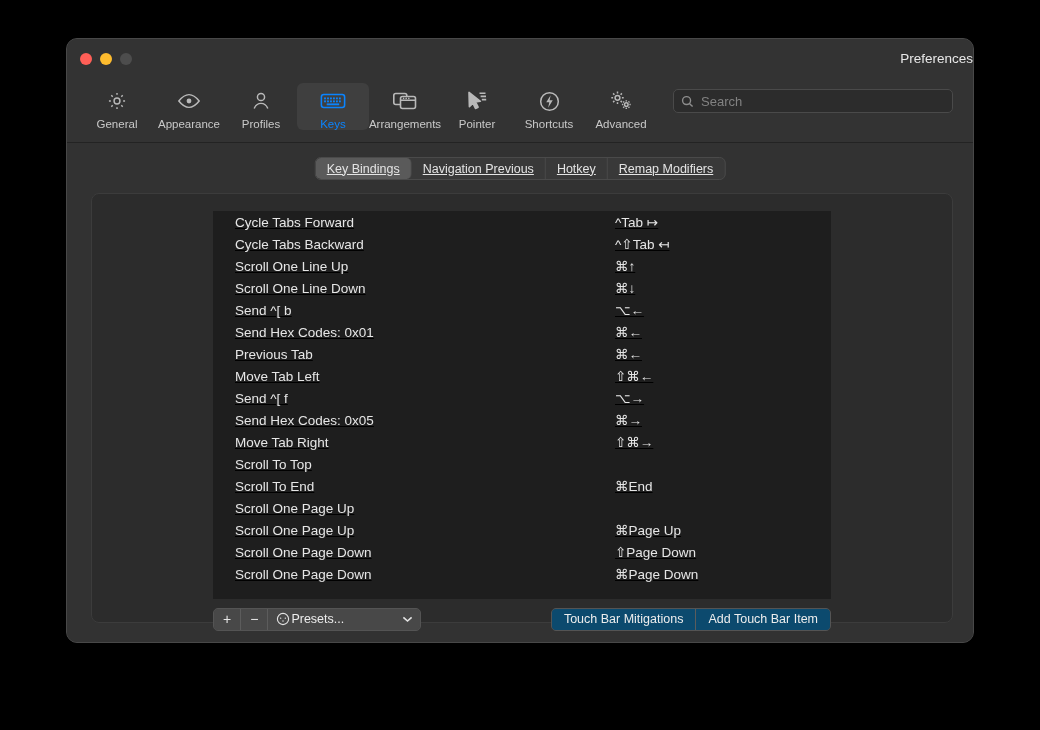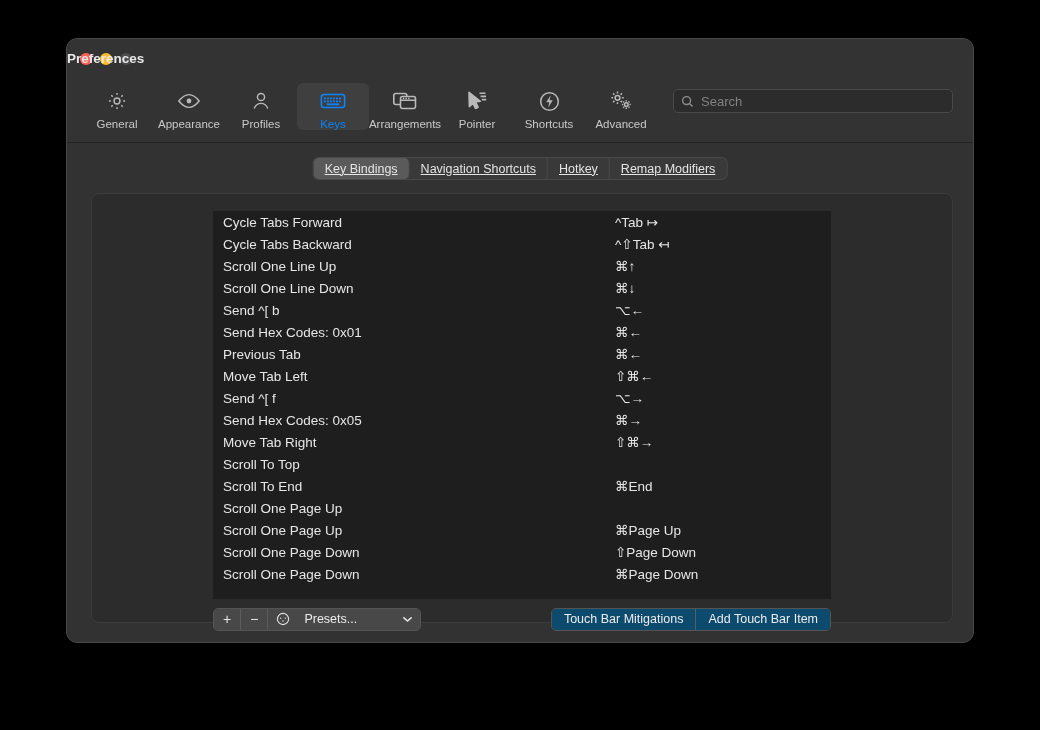--- a/index.html
+++ b/index.html
@@ -52,24 +52,25 @@
     border-radius: 50%;
   }
   .light.close    { background: #ff5f57; }
   .light.minimize { background: #febc2e; }
   .light.zoom     { background: #4d4d4d; }
 
   .window-title {
     position: absolute;
     left: 0; right: 0;
     top: 12px;
-    text-align: left;
+    text-align: right;
     font-size: 13.5px;
-    font-weight: bold;
+    font-weight: normal;
     color: #e8e8e8;
+    padding-left: 30px;
   }
 
   
   .toolbar {
     position: relative;
     height: 62px;
     background: #333333;
     border-bottom: 1px solid #232323;
     display: flex;
     align-items: flex-start;
@@ -197,22 +198,23 @@
     top: 17px;
     width: 618px;
     height: 388px;
     background: #1e1e1e;
     overflow: hidden;
   }
   .row {
     display: flex;
     height: 22px;
     align-items: center;
-    padding-left: 10px;
+    padding-left: 22px;
     padding-right: 16px;
+    text-decoration: underline;
   }
   .row-action {
     flex: 1;
     font-size: 13.5px;
     color: #e6e6e6;
     white-space: nowrap;
   }
   .row-key {
     width: 200px;
     font-size: 13.5px;
@@ -251,21 +253,21 @@
     padding: 0 9px;
   }
   .sbtn:last-child { border-right: none; }
 
   .presets {
     display: flex;
     align-items: center;
     background: #484848;
     min-width: 152px;
     padding: 0 7px 0 8px;
-    gap: 14px;
+    gap: 1px;
     cursor: default;
   }
   .presets-label {
     flex: 1;
     font-size: 12.5px;
     color: #ededed;
   }
   .presets-icon, .chev { display: flex; align-items: center; color: #e2e2e2; }
 
   .right-btns { display: flex; height: 23px; border-radius: 5px; overflow: hidden;
@@ -415,21 +417,21 @@
           <input class="search-input" type="text" placeholder="Search" style="">
         </div>
         <div class="search-label">Search</div>
       </div>
     </div>
 
     <div class="body-area">
 
       <div class="segmented">
         <div class="seg active">Key Bindings</div>
-        <div class="seg">Navigation Shortcuts</div>
+        <div class="seg">Navigation Previous</div>
         <div class="seg">Hotkey</div>
         <div class="seg">Remap Modifiers</div>
       </div>
 
       <div class="panel">
 
         <div class="table" id="kb-table">
             <div class="row">
               <div class="row-action">Cycle Tabs Forward</div>
               <div class="row-key">^Tab ↦</div>

